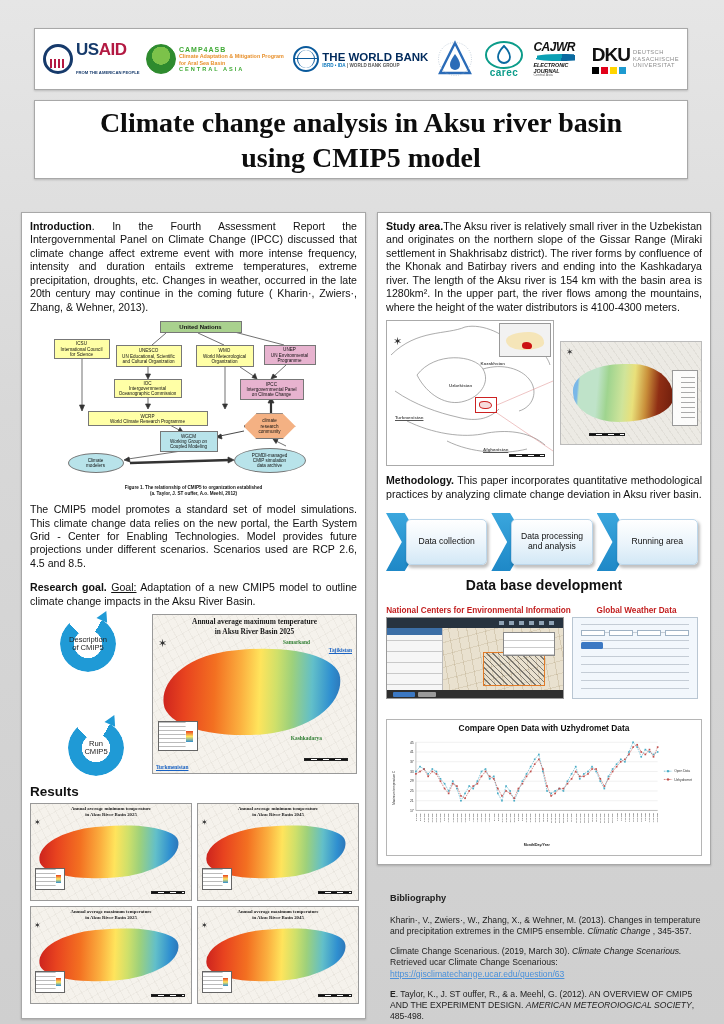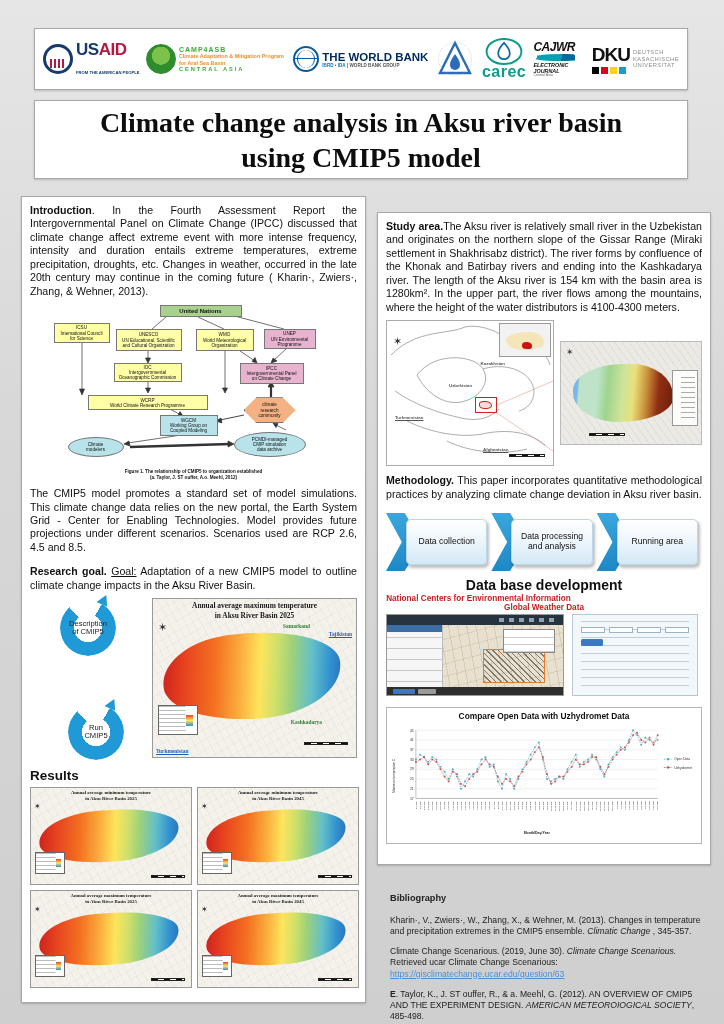--- a/index.html
+++ b/index.html
@@ -25,21 +25,21 @@
   .camp-sub { color:#e8912d; font-size:5.4px; line-height:1.15; width:108px; font-weight:bold;}
   .camp-region { color:#3faa35; font-size:5.6px; letter-spacing:2px; font-weight:bold;}
   .wb-globe { width:26px; height:26px; border-radius:50%; border:2px solid #0a5a9c; position:relative; }
   .wb-globe::before{content:"";position:absolute;inset:2px;border-radius:50%;border-left:1.5px solid #0a5a9c;border-right:1.5px solid #0a5a9c;}
   .wb-globe::after{content:"";position:absolute;left:0;right:0;top:45%;border-top:1.5px solid #0a5a9c;}
   .wb-title { color:#002a5c; font-weight:bold; font-size:11.5px; }
   .wb-sub { font-size:4.6px; color:#555; font-weight:bold; }
   .wb-sub b { color:#0a76bc; }
   .iwrm-box { width:40px; height:44px; background:#fff; display:flex; align-items:center; justify-content:center; }
   .carec-box { width:46px; height:44px; background:#fff; display:flex; flex-direction:column; align-items:center; justify-content:center; }
-  .carec-word { color:#0c9c8a; font-weight:bold; font-size:16px; letter-spacing:0.5px; margin-top:-3px;}
+  .carec-word { color:#0c9c8a; font-weight:bold; font-size:10px; letter-spacing:0.5px; margin-top:-3px;}
   .cajwr { display:flex; flex-direction:column; line-height:1; }
   .cajwr-title { font-weight:bold; font-size:12px; font-style:italic; letter-spacing:-0.5px; }
   .cajwr-wave { width:52px; height:7px; background:
       linear-gradient(100deg, transparent 0 8%, #0aa0b4 8% 55%, transparent 55%),
       linear-gradient(80deg, transparent 0 20%, #0a6aa0 20% 80%, transparent 80%);
       border-radius:60% 40% 50% 50%; margin:1px 0; }
   .cajwr-sub { font-size:5.4px; font-weight:bold; font-style:italic; line-height:1.15; }
   .cajwr-tiny { font-size:3.6px; color:#666; }
   .dku-title { font-size:19px; font-weight:bold; letter-spacing:-1px; }
   .dku-sq { display:flex; gap:2px; margin-top:1px; }
@@ -122,21 +122,21 @@
   .flow { display:flex; align-items:center; margin:12px 0 4px 0; }
   .chev { width:36px; height:58px; background:linear-gradient(180deg,#3aa6dd,#1e88c7); flex:none;
      clip-path:polygon(0 0,52% 0,100% 50%,52% 100%,0 100%,44% 50%); }
   .fbox { width:86px; height:46px; margin-left:-16px; margin-right:4px; z-index:1;
      background:linear-gradient(180deg,#ffffff 0%,#eaf4fb 55%,#d3e8f6 100%);
      border:1px solid #bcd6ea; border-radius:5px; box-shadow:1.5px 2.5px 3px rgba(0,0,0,.25);
      display:flex; align-items:center; justify-content:center; text-align:center; font-size:8.6px; line-height:1.15; white-space:pre-line; }
 
   
   .db-h { text-align:center; font-weight:bold; font-size:14px; margin-top:6px; }
-  .db-subs { display:flex; margin-top:1px;flex-direction:column; }
+  .db-subs { display:flex; margin-top:13px; }
   .db-sub { font-weight:bold; font-size:8.2px; color:#c21e1e; }
   .shots { display:flex; gap:8px; margin-top:2px; }
   .shot-ncei { position:relative; width:178px; height:82px; background:#e9e1cf; border:1px solid #999; overflow:hidden;
      background-image:repeating-linear-gradient(80deg,rgba(160,140,100,.25) 0 1px,transparent 1px 9px),
                       repeating-linear-gradient(-15deg,rgba(160,140,100,.2) 0 1px,transparent 1px 12px);}
   .ncei-top { position:absolute; top:0; left:0; right:0; height:10px; background:#27333f; }
   .ncei-top::after{content:"";position:absolute;right:4px;top:3px;width:60px;height:4px;
      background:repeating-linear-gradient(90deg,#8fa3b5 0 5px,transparent 5px 10px);}
   .ncei-side { position:absolute; top:10px; bottom:8px; left:0; width:56px; background:#f6f6f6; border-right:0.5px solid #bbb;
      background-image:repeating-linear-gradient(180deg,transparent 0 4px,#c9c9c9 4px 5px,transparent 5px 11px); background-position:0 8px;}
@@ -151,21 +151,21 @@
   .shot-gwd { position:relative; width:126px; height:82px; background:#f2f7fc; border:1px solid #b9c6d2; overflow:hidden; }
   .gwd-lines { position:absolute; left:8px; right:8px; top:6px; height:66px;
      background-image:
        repeating-linear-gradient(180deg,#b9c2cc 0 1.5px,transparent 1.5px 8px);
      opacity:.8;}
   .gwd-inputs { position:absolute; left:8px; top:12px; display:flex; gap:4px; }
   .gwd-inputs i { width:24px; height:6px; background:#fff; border:0.5px solid #9fb2c4; display:block;}
   .gwd-btn { position:absolute; left:8px; top:24px; width:22px; height:7px; background:#3b78c3; border-radius:1.5px; }
 
   
-  .chartbox { margin-top:11px; background:#fff; border:1px solid #b5b5b5; padding:3px 2px 1px; }
+  .chartbox { margin-top:20px; background:#fff; border:1px solid #b5b5b5; padding:3px 2px 1px; }
   .chart-title { text-align:center; font-weight:bold; font-size:8.4px; margin-bottom:1px; }
 
   
   .bib { position:absolute; left:390px; top:893px; width:322px; font-size:8.6px; line-height:1.3; color:#222; }
   .bib h3 { font-size:9.2px; margin-bottom:10px; }
   .bib p { margin-bottom:9px; }
   .bib .it { font-style:italic; }
   .bib a { color:#4a90d9; text-decoration:underline; }
 </style>
 </head>
@@ -233,21 +233,21 @@
 UNIVERSITAT</span>
       </div>
     </div>
   </div>
 
   <div class="panel title-box" style="left:34px; top:100px; width:654px; height:79px;">
     <div>Climate change analysis in Aksu river basin</div>
     <div>using CMIP5 model</div>
   </div>
 
-  <div class="panel col" style="left:21px; top:196px; width:345px; height:807px;">
+  <div class="panel col" style="left:21px; top:212px; width:345px; height:807px;">
     <p class="para"><b>Introduction</b><span>. In the Fourth Assessment Report the Intergovernmental Panel on Climate Change (IPCC) discussed that climate change affect extreme event with more intense frequency, intensity and duration entails extreme temperatures, extreme precipitation, droughts, etc. Changes in weather, occurred in the late 20th century may continue in the coming future ( Kharin·, Zwiers·, Zhang, &amp; Wehner, 2013).</span></p>
 
     <div class="fig1">
       <svg style="position:absolute;inset:0;" width="292" height="164" viewBox="0 0 292 164">
         <g stroke="#333" stroke-width="0.7" fill="#333">
           <line x1="118" y1="14" x2="104" y2="26"></line>
             <line x1="150" y1="14" x2="176" y2="26"></line>
             <line x1="175" y1="10" x2="236" y2="26"></line>
           <line x1="34" y1="40" x2="34" y2="88"></line>
             <polygon points="34,92 31.5,86 36.5,86"></polygon>
@@ -671,18 +671,18 @@
           <line x1="266" y1="44" x2="274" y2="44" stroke="#c0504d" stroke-width="0.7" stroke-dasharray="1.6,0.9"></line>
           <rect x="269" y="43" width="2" height="2" fill="#c0504d"></rect>
           <text x="276" y="45.2" font-size="3.2" fill="#333" font-family="Liberation Sans,sans-serif">Uzhydromet</text>
         </svg>
     </div>
   </div>
 
   <div class="bib">
     <h3>Bibliography</h3>
     <p><span>Kharin·, V., Zwiers·, W., Zhang, X., &amp; Wehner, M. (2013). Changes in temperature and precipitation extremes in the CMIP5 ensemble. </span><span class="it">Climatic Change</span><span> , 345-357.</span></p>
-    <p><span>Climate Change Scenarious. (2019, June 30). </span><span class="it">Climate Change Scenarious.</span><span> Retrieved ucar Climate Change Scenarious:</span><br>
+    <p><span>Climate Change Scenarious. (2019, March 30). </span><span class="it">Climate Change Scenarious.</span><span> Retrieved ucar Climate Change Scenarious:</span><br>
       <a href="#">https://gisclimatechange.ucar.edu/question/63</a></p>
     <p><b>E</b><span>. Taylor, K., J. ST ouffer, R., &amp; a. Meehl, G. (2012). AN OVERVIEW OF CMIP5 AND THE EXPERIMENT DESIGN. </span><span class="it">AMERICAN METEOROIOGICAL SOCIETY</span><span>, 485-498.</span></p>
   </div>
 
 </div>
 
 </body></html>

